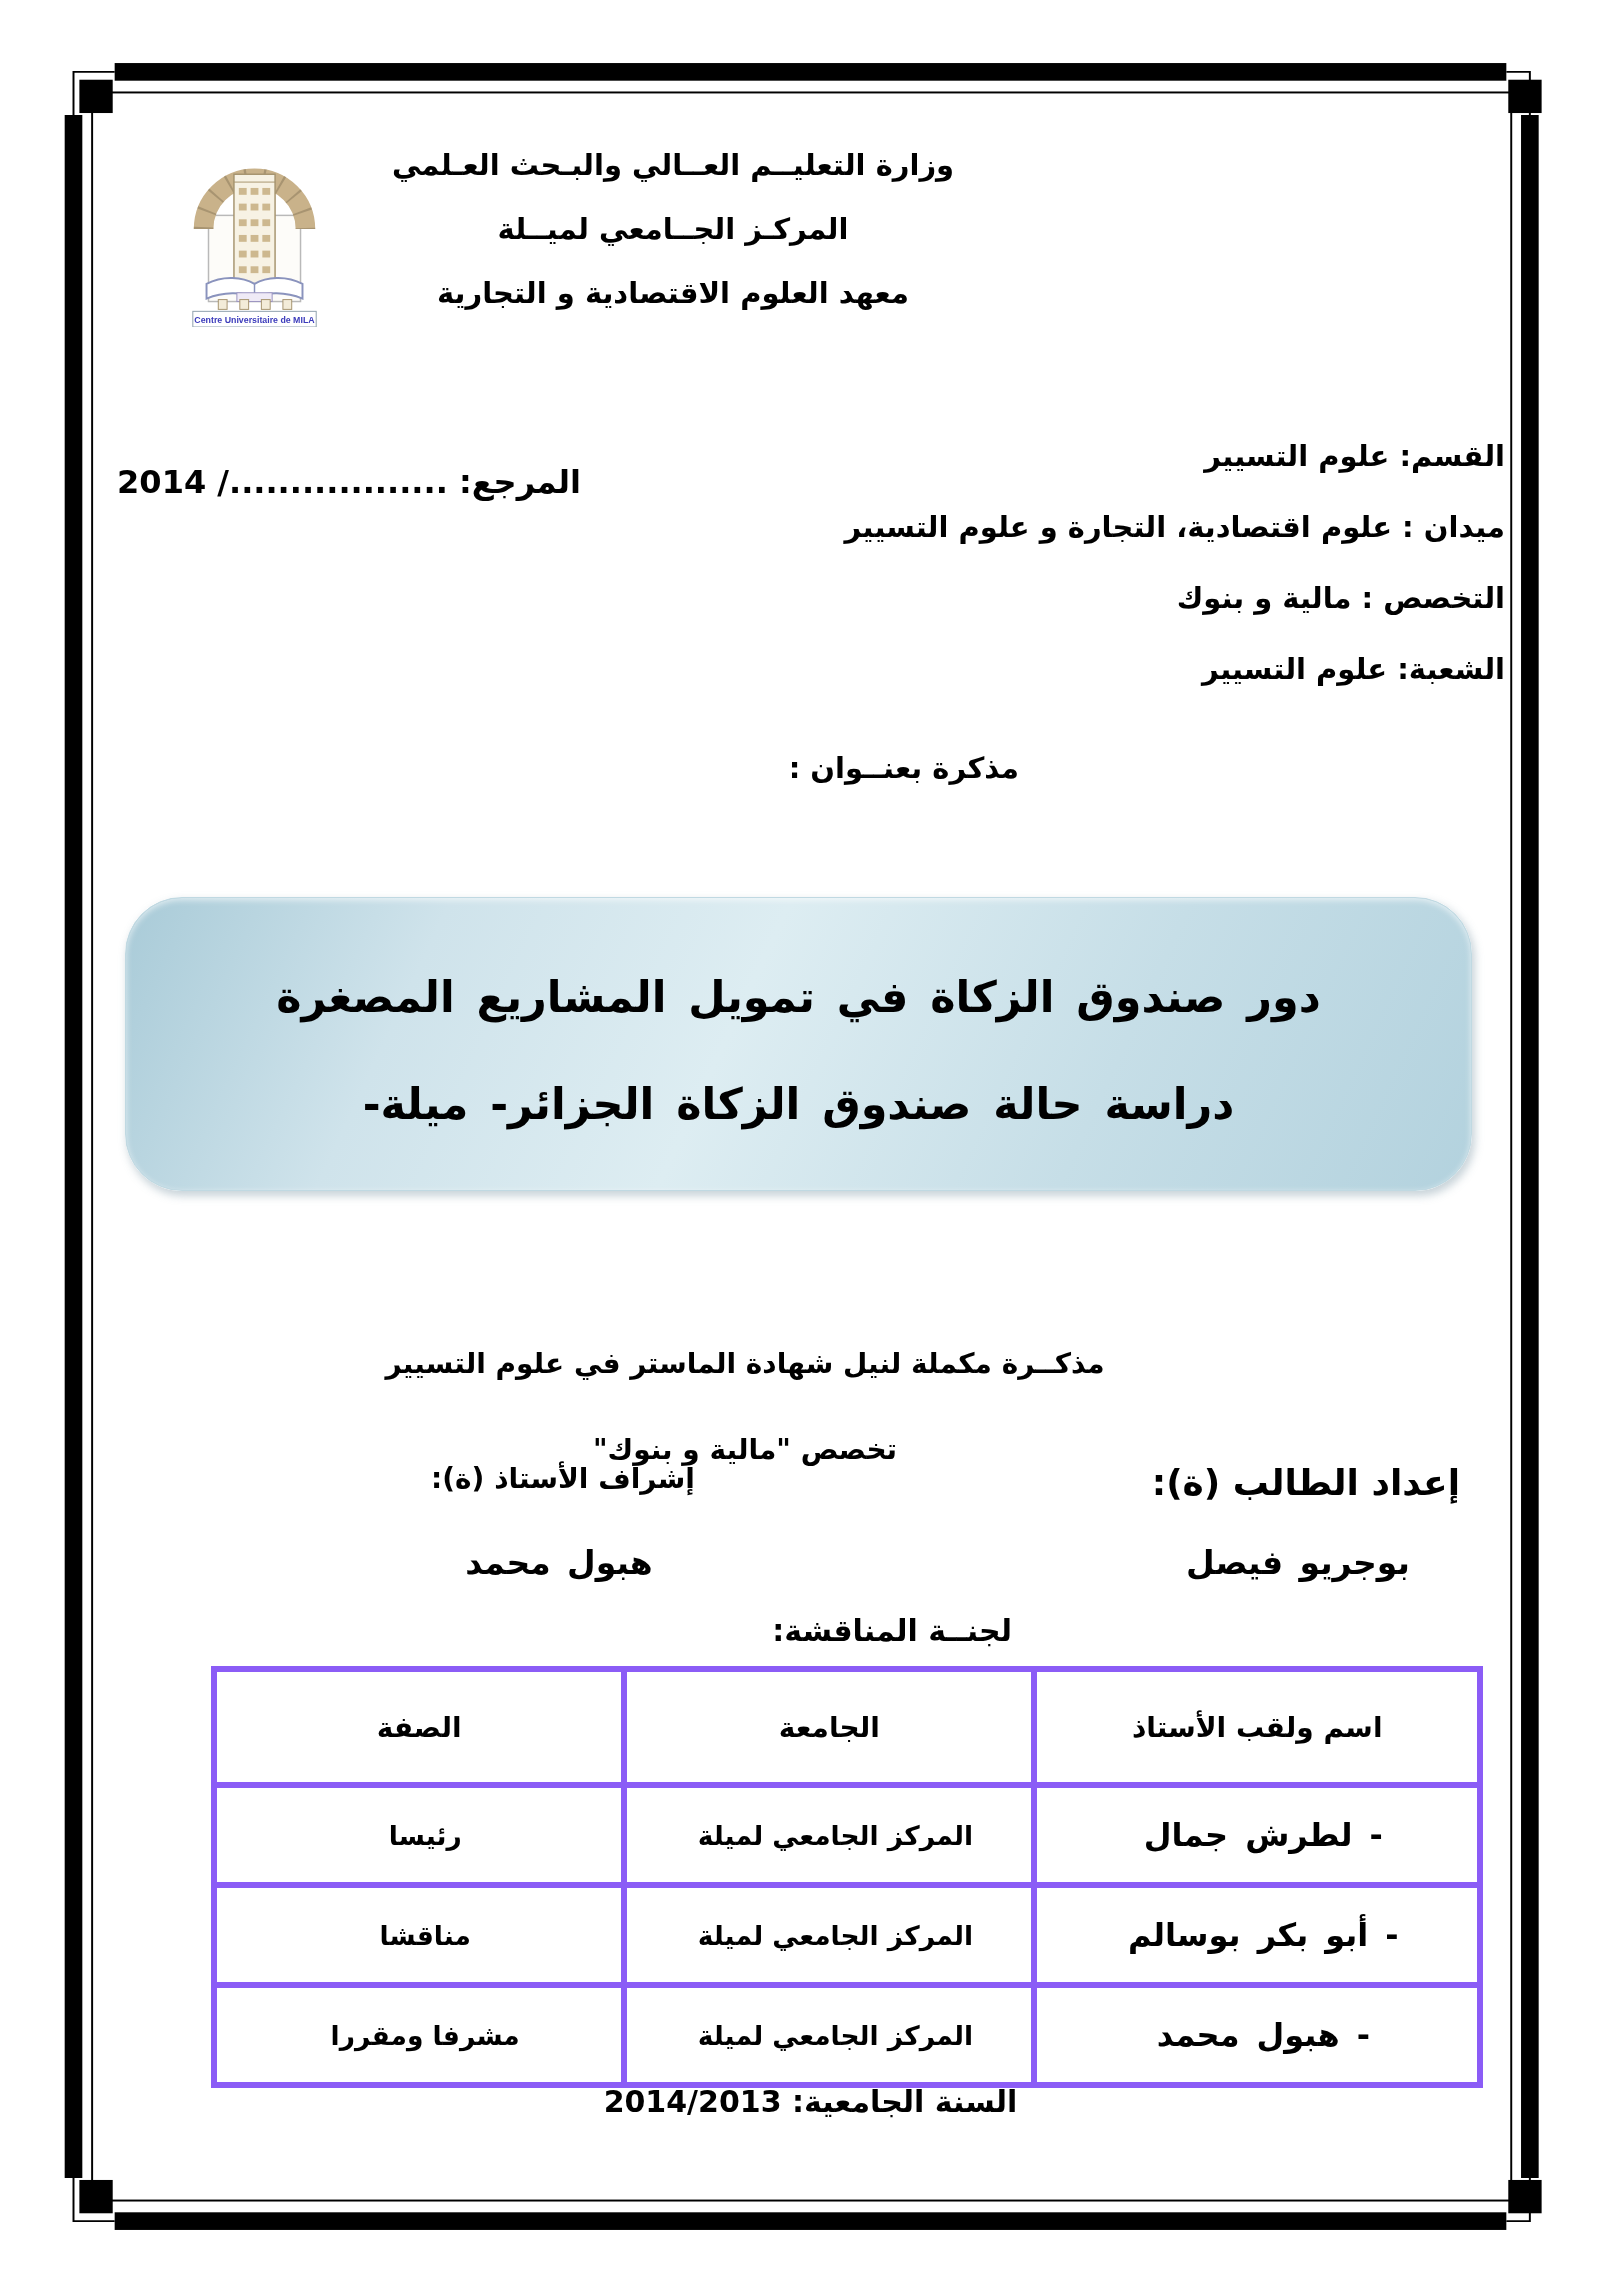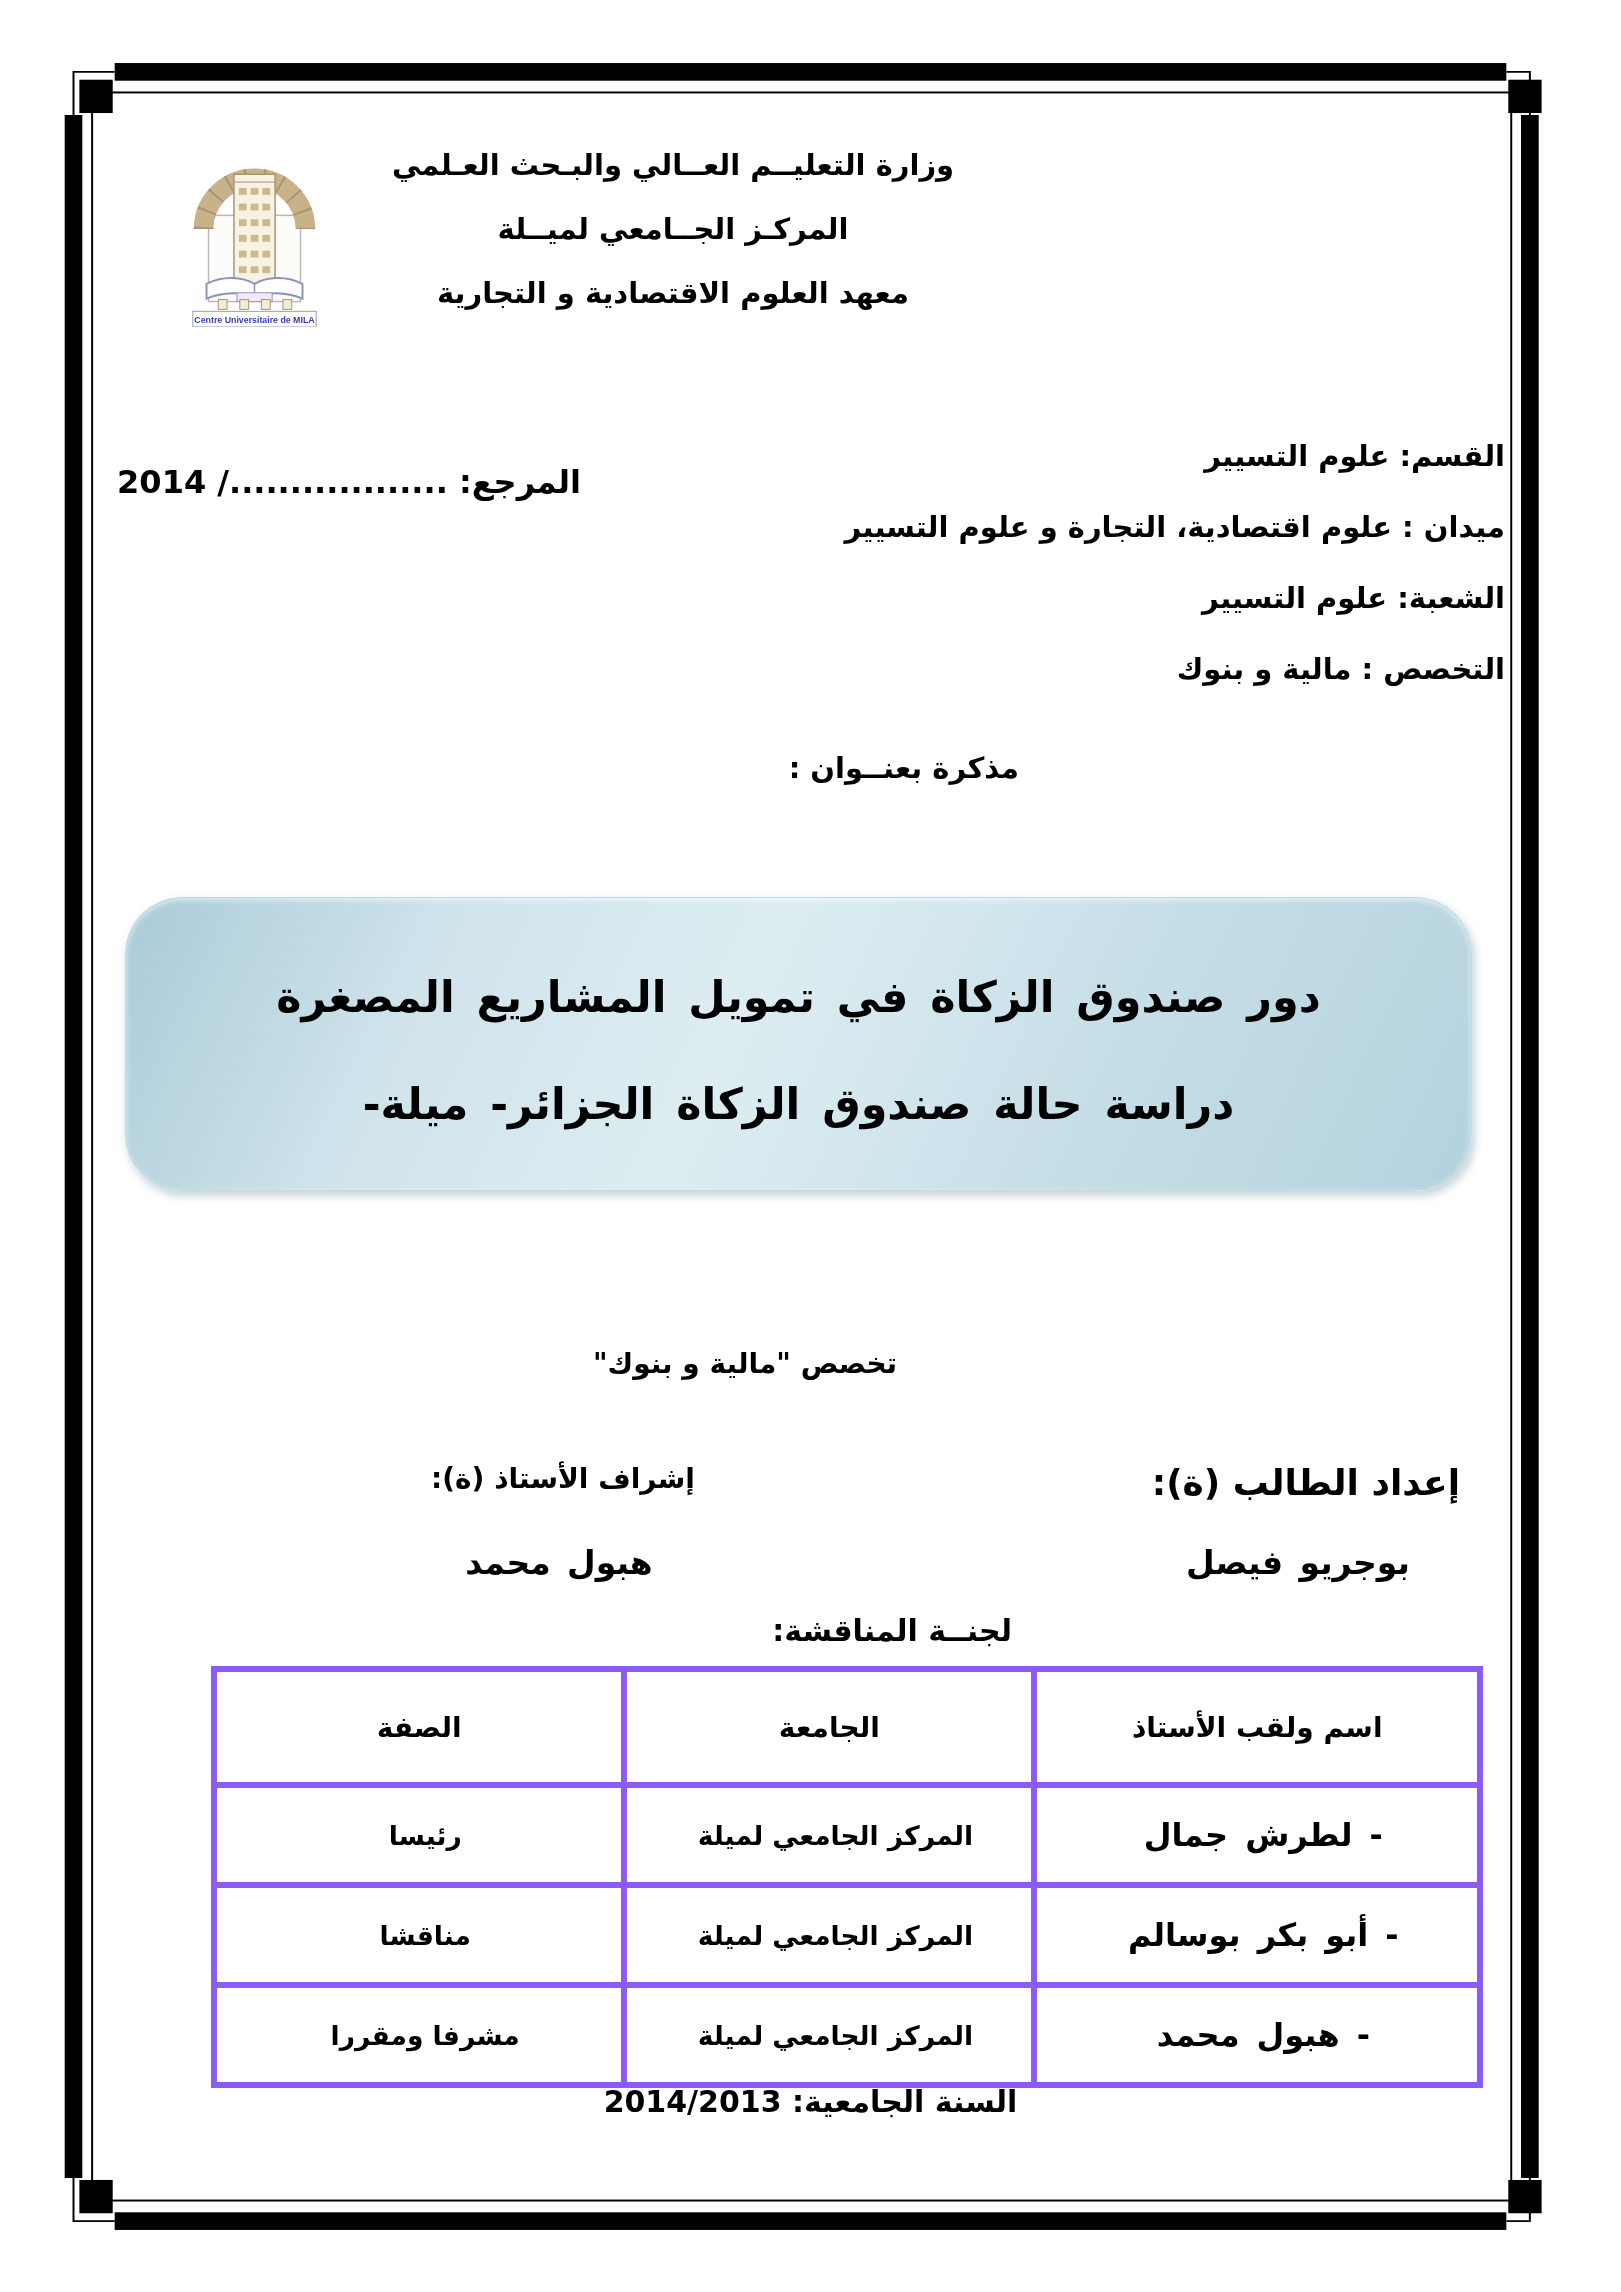--- a/index.html
+++ b/index.html
@@ -146,32 +146,33 @@
     <div>وزارة التعليــم العــالي والبـحث العـلمي</div>
     <div>المركـز الجــامعي لميــلة</div>
     <div>معهد العلوم الاقتصادية و التجارية</div>
   </div>
 
   <div class="ref-line">المرجع: ................../ 2014</div>
 
   <div class="info-block">
     <div>القسم: علوم التسيير</div>
     <div>ميدان : علوم اقتصادية، التجارة و علوم التسيير</div>
+    <div>التخصص : مالية و بنوك</div>
     <div>الشعبة: علوم التسيير</div>
-    <div>التخصص : مالية و بنوك</div>
   </div>
 
   <div class="memo-label">مذكرة بعنــوان :</div>
 
   <div class="title-box">
     <div class="title-line">دور صندوق الزكاة في تمويل المشاريع المصغرة</div>
     <div class="title-line">دراسة حالة صندوق الزكاة الجزائر- ميلة-</div>
   </div>
 
   <div class="degree-block">
+    <div>مذكــرة مكملة لنيل شهادة الماستر في علوم التسيير</div>
     <div>تخصص  "مالية و بنوك"</div>
   </div>
 
   <div class="label-student">إعداد الطالب (ة):</div>
   <div class="label-supervisor">إشراف الأستاذ (ة):</div>
   <div class="name-student">بوجريو فيصل</div>
   <div class="name-supervisor">هبول محمد</div>
 
   <div class="committee-heading">لجنــة المناقشة:</div>
 

